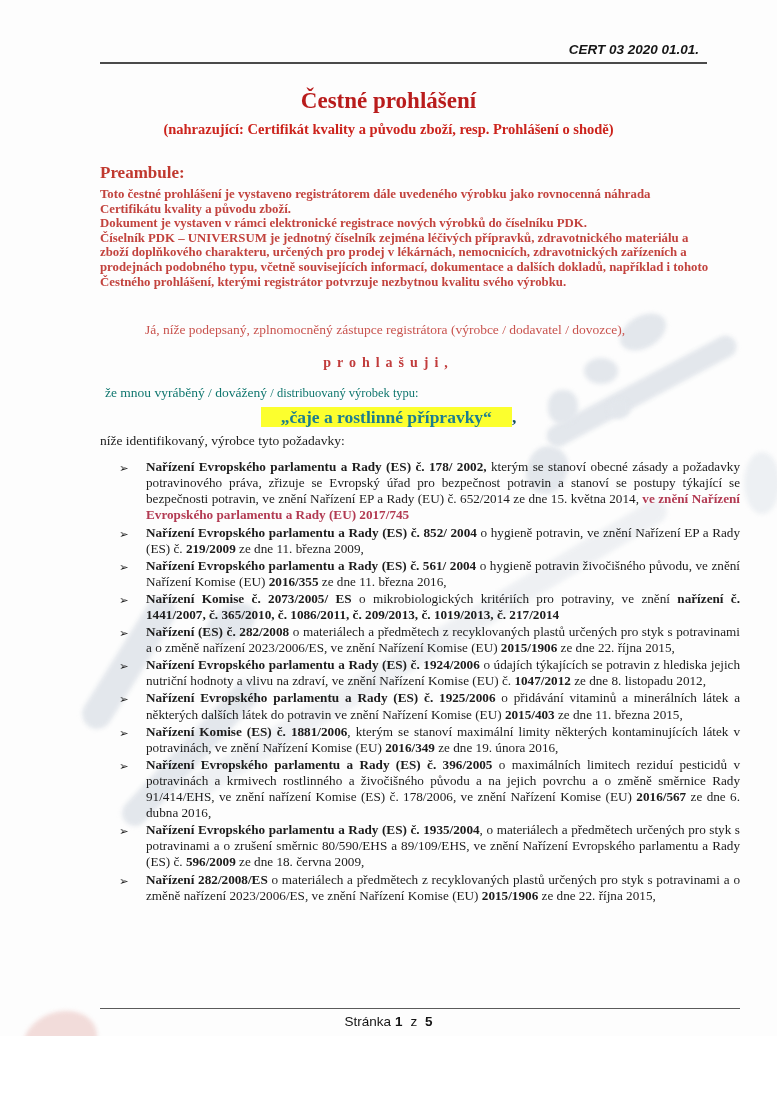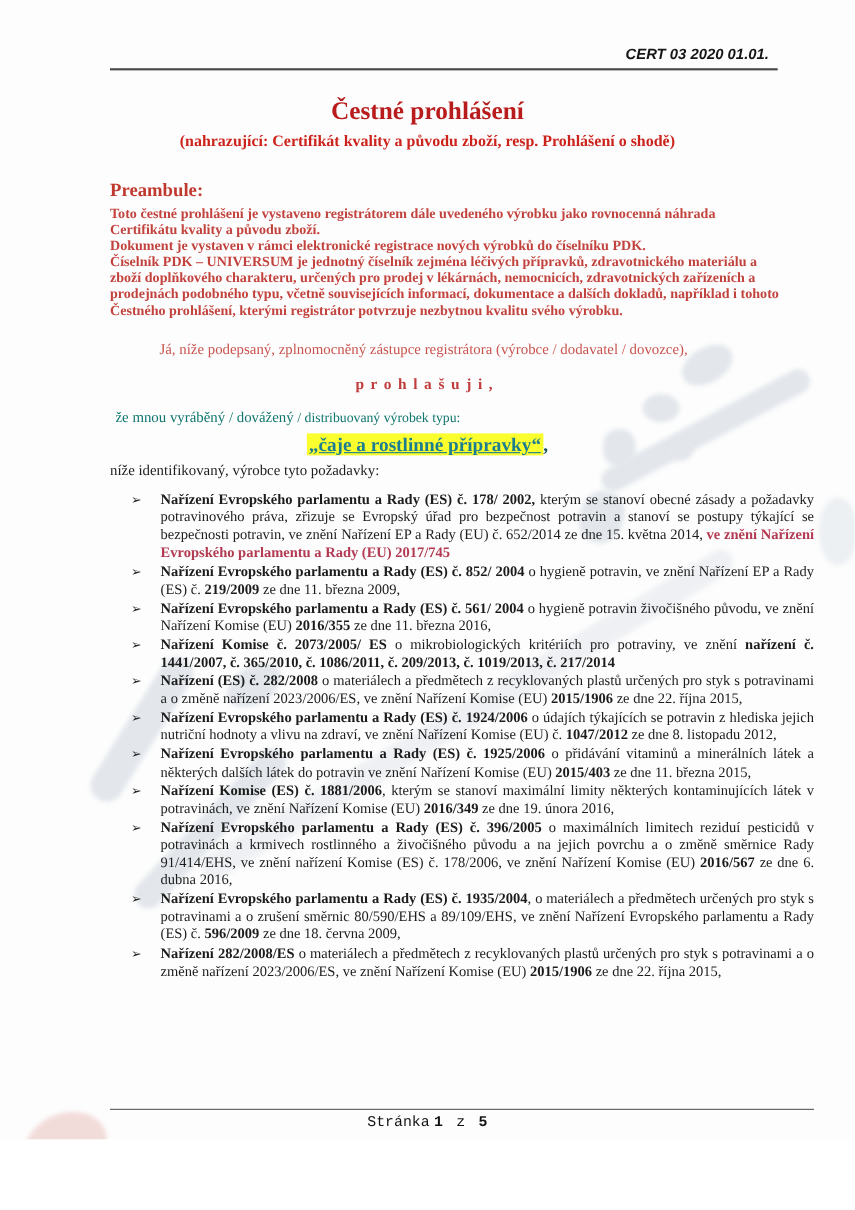--- a/index.html
+++ b/index.html
@@ -31,39 +31,39 @@
   .rule{position:absolute;z-index:2;background:#4a4a4a;}
   .rule-top{top:62px;left:100px;width:607px;height:2px;}
   .rule-bottom{top:1008px;left:100px;width:640px;height:1px;background:#5a5a5a;}
 
   .main{position:relative;z-index:1;padding-top:88px;}
   .title{margin:0;text-align:center;color:#b91c1c;font-size:23px;font-weight:700;line-height:26px;}
   .subtitle{margin-top:7px;text-align:center;color:#cc231c;font-weight:700;font-size:14.5px;line-height:17px;}
   .pre-head{margin:25px 0 4px 100px;color:#c0392f;font-weight:700;font-size:17px;}
   .pre{margin:0 60px 0 100px;max-width:614px;color:#c2433e;font-weight:700;
        font-size:12.8px;line-height:14.6px;}
-  .intro{margin:21px 0 0 145px;color:#c9534e;font-size:13.5px;line-height:16px;}
+  .intro{margin:33px 0 0 145px;color:#c9534e;font-size:13.5px;line-height:16px;}
   .verb{margin-top:17px;text-align:center;color:#c13c3c;font-weight:700;font-size:14px;letter-spacing:6px;}
   .prodline{margin:13px 12px 0 105px;color:#0f766e;line-height:15px;}
   .pl1{font-size:13.5px;}
   .pl2{font-size:12.5px;}
   .prodtype{margin-top:5px;text-align:center;font-size:17.5px;font-weight:700;line-height:23px;}
-  .highlight{background:#fcff2e;color:#1c7d91;text-decoration:underline;padding:0 2px;}
+  .highlight{background:#fcff2e;color:#1c7d91;padding:0 20px;}
   .hl-comma{color:#15505f;}
   .reqintro{margin:4px 0 0 100px;font-size:13.5px;line-height:16px;}
   .reqs{list-style:none;margin:10px 37px 0 100px;padding:0;width:640px;}
   .reqs li{position:relative;padding-left:46px;text-align:justify;
            font-size:13.2px;line-height:16.1px;margin-bottom:1px;}
   .bullet{position:absolute;left:19px;top:1px;font-size:11.5px;color:#222;}
   .s-b{font-weight:700;}
   .s-n{font-weight:400;}
   .s-rb{font-weight:700;color:#b23a52;}
 
   .footer{position:absolute;top:1014px;left:0;width:100%;text-align:center;z-index:2;
-          font-family:Liberation Mono, monospace;font-size:13.5px;color:#141414;}
+          font-family:Liberation Sans, sans-serif;font-size:13.5px;color:#141414;}
   .footer span,.footer b{margin:0 2px;}
 </style>
 </head>
 <body>
 
 <div class="page">
 
   <div class="watermark">
     <div class="wm wm-bar"></div>
     <div class="wm wm-bar2"></div>

